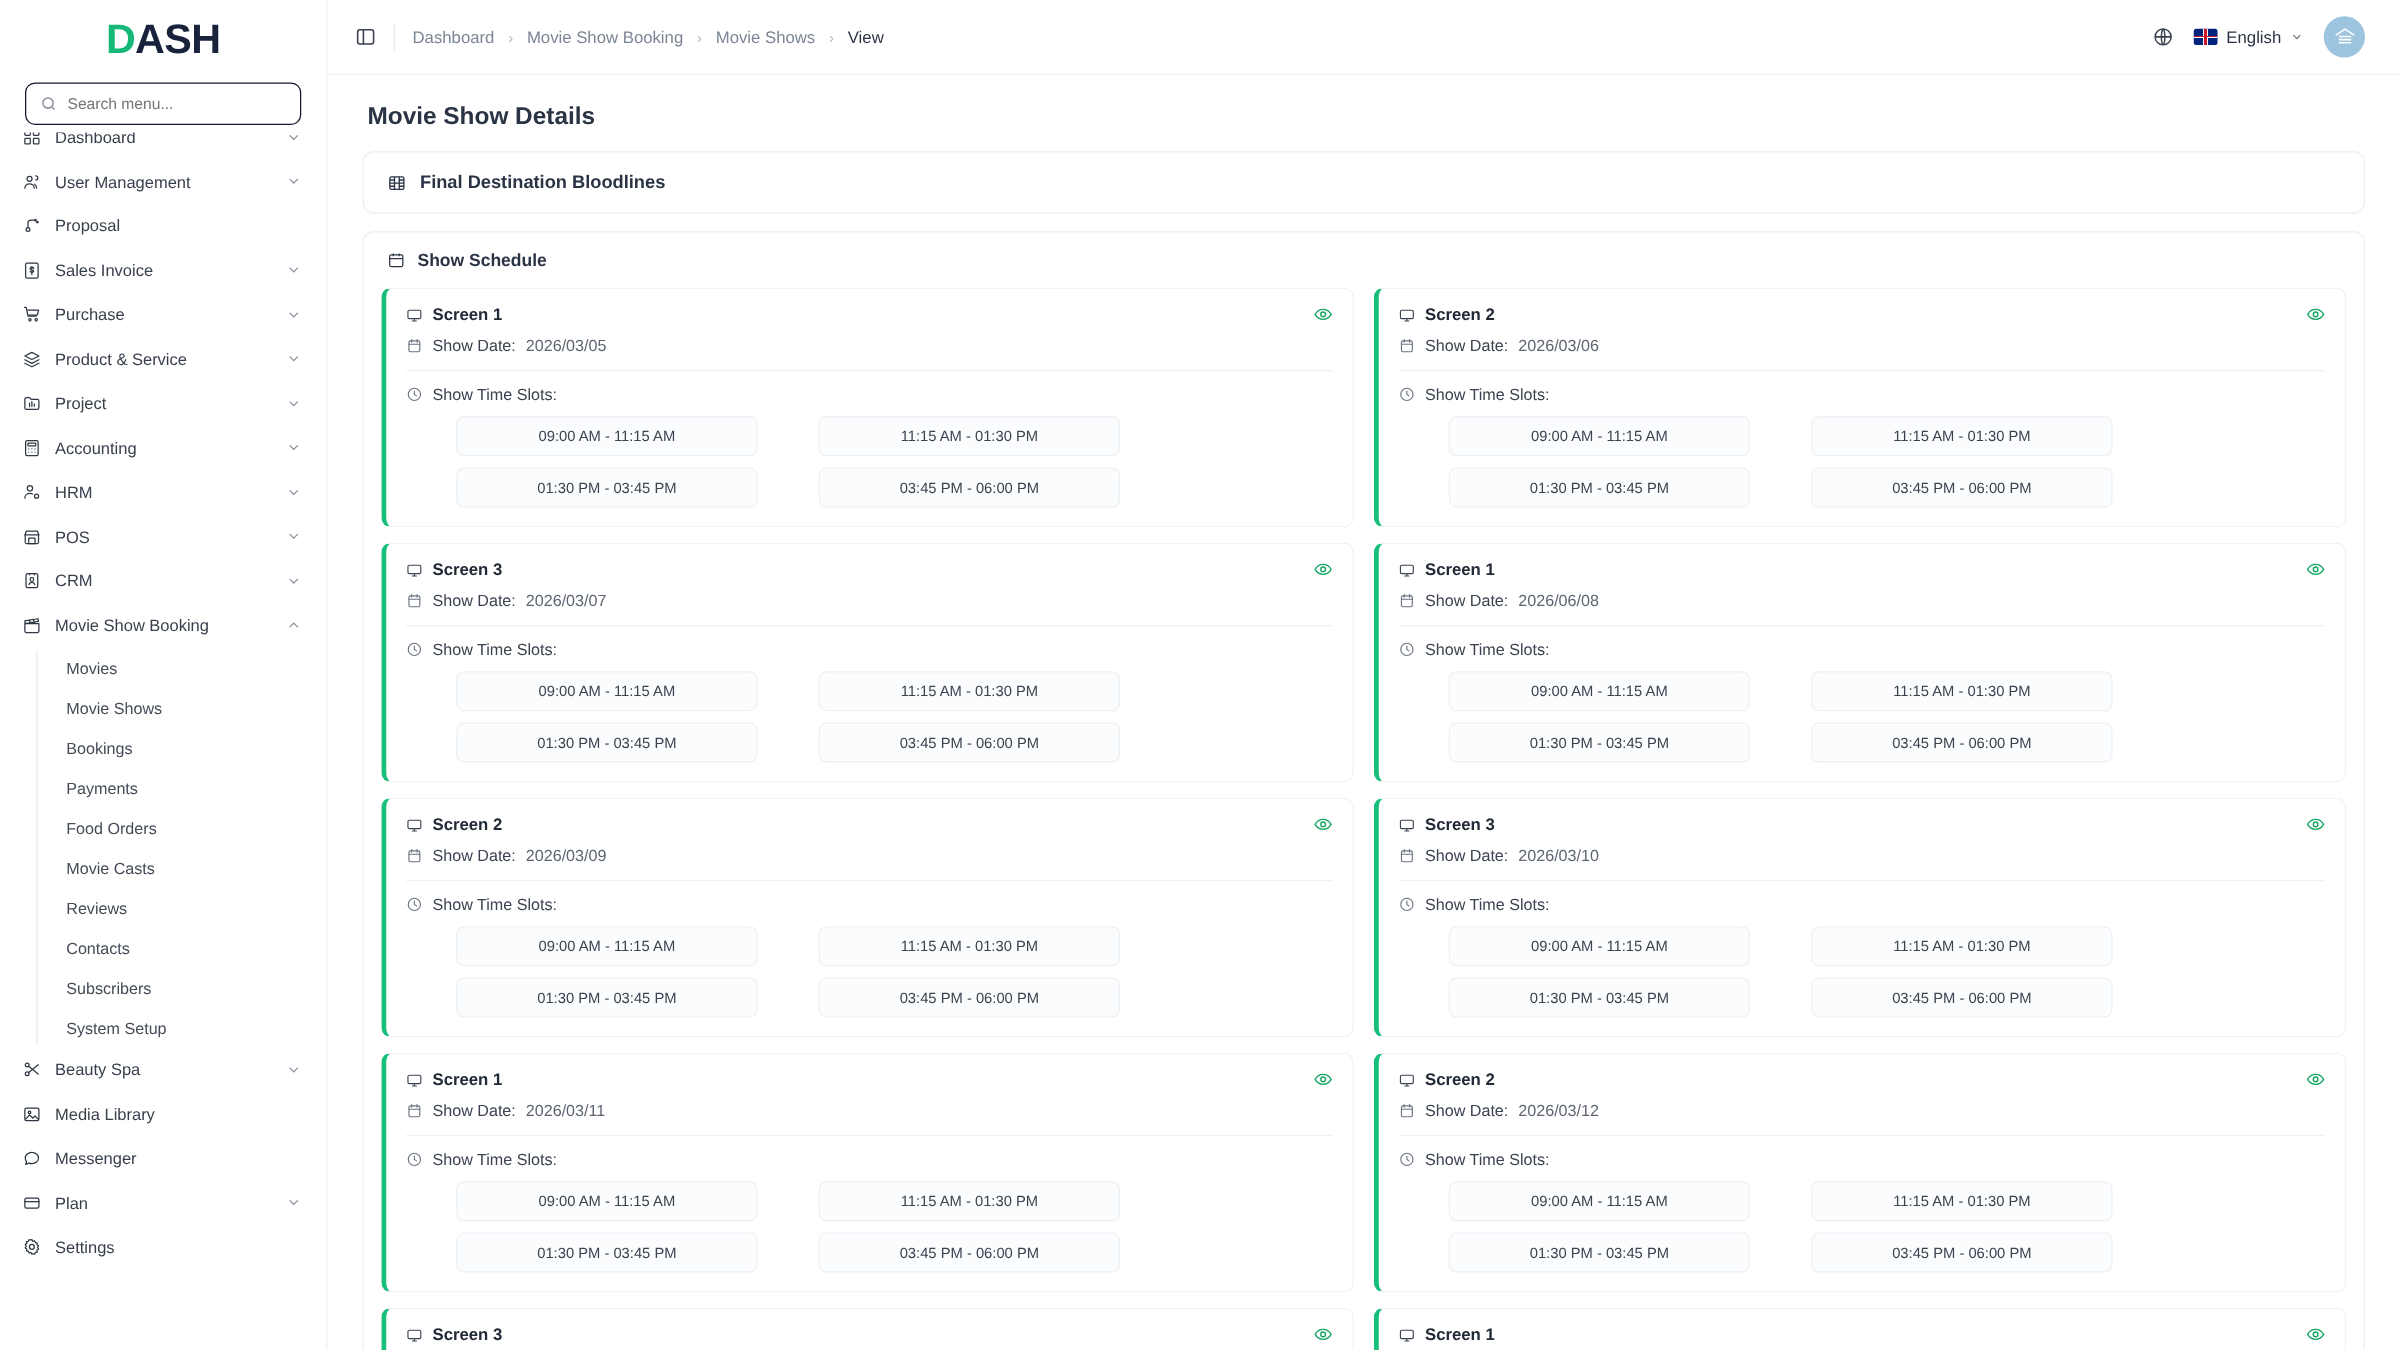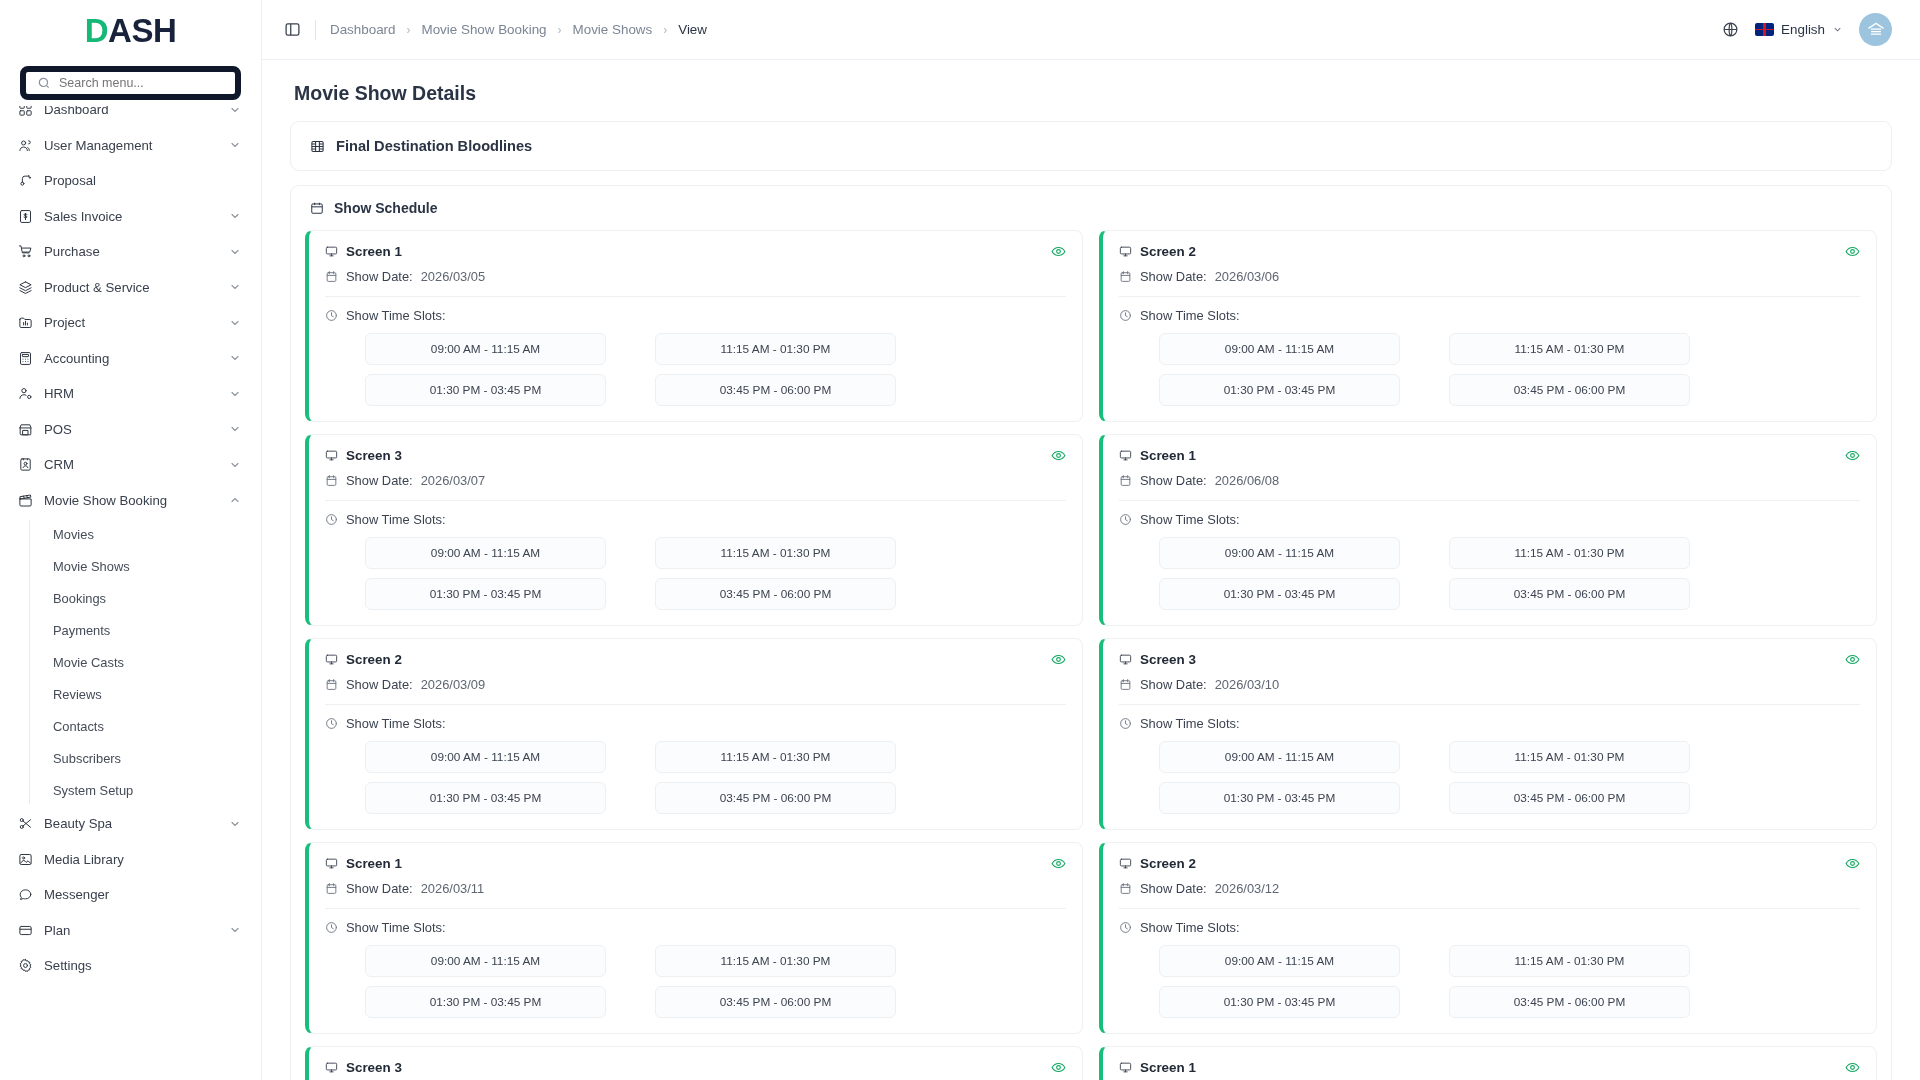--- a/index.html
+++ b/index.html
@@ -24,21 +24,21 @@
   .logo-wrap {
     height: 60px; display: flex; align-items: center; justify-content: center;
     flex: 0 0 auto;
   }
   .logo { font-size: 33px; font-weight: 700; letter-spacing: -0.5px; line-height: 1; }
   .logo .dot { color: #16b877; }
   .logo .rest { color: #18223b; }
   .search-box {
     margin: 6px 20px 4px 20px;
     height: 34px;
-    border: 6px solid #0f172a;
+    border: 1px solid #0f172a;
     border-radius: 8px;
     display: flex; align-items: center; gap: 8px;
     padding: 0 11px;
     flex: 0 0 auto;
     background:#fff;
   }
   .search-box input {
     border: none; outline: none; font-size: 12.5px;
     color: #9aa2ad; width: 100%; background: transparent;
     font-family: "Liberation Sans", sans-serif;
@@ -126,21 +126,21 @@
     display: grid; grid-template-columns: 1fr 1fr; gap: 12px 16px;
     padding: 4px 14px 14px 14px;
   }
   .screen-card {
     border: 1px solid #eef1f4; border-left: 4px solid #18bf7c;
     border-radius: 8px; background:#fff;
     padding: 13px 16px 15px 16px;
     position: relative;
   }
   .sc-top { display:flex; align-items:flex-start; justify-content:space-between; }
-  .sc-name { display:flex; align-items:center; gap:8px; font-size:13.4px; font-weight:700; color:#222a37; }
+  .sc-name { display:flex; align-items:flex-end; gap:8px; font-size:13.4px; font-weight:700; color:#222a37; }
   .eye { color:#16a862; cursor:pointer; display:flex; }
   .sc-date { display:flex; align-items:center; gap:8px; font-size:12.9px; color:#3b4350; margin-top: 10px; }
   .sc-date .val { color:#5d6672; }
   .hr { height:1px; background:#eef0f3; margin: 12px 0 11px 0; }
   .slots-label { display:flex; align-items:center; gap:8px; font-size:12.9px; color:#3b4350; margin-bottom:10px; }
   .slots { display:flex; flex-wrap:wrap; gap: 9px; }
   .slot {
     flex: 0 0 calc((100% - 18px)/3);
     border:1px solid #edf0f3; border-radius:6px; background:#fbfcfd;
     text-align:center; font-size:11.8px; color:#3b4350;
@@ -353,20 +353,23 @@
               <span class="lbl">Movies</span>
             </div>
             <div class="m-item sub">
               <span class="lbl">Movie Shows</span>
             </div>
             <div class="m-item sub">
               <span class="lbl">Bookings</span>
             </div>
             <div class="m-item sub">
               <span class="lbl">Payments</span>
+            </div>
+            <div class="m-item sub">
+              <span class="lbl">Food Orders</span>
             </div>
             <div class="m-item sub">
               <span class="lbl">Movie Casts</span>
             </div>
             <div class="m-item sub">
               <span class="lbl">Reviews</span>
             </div>
             <div class="m-item sub">
               <span class="lbl">Contacts</span>
             </div>

